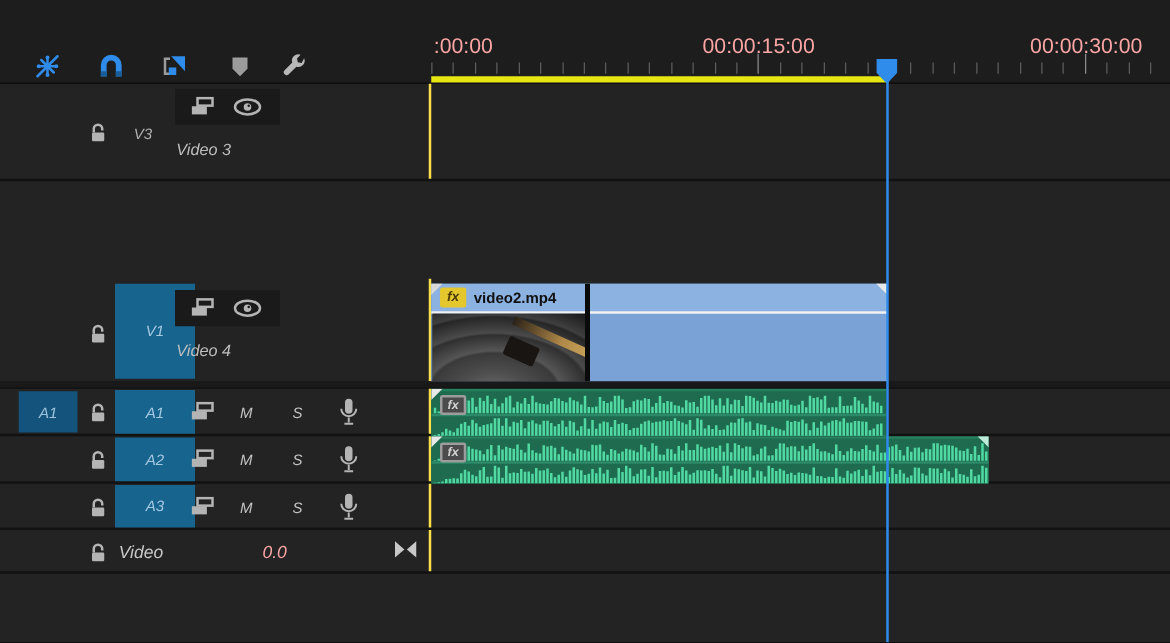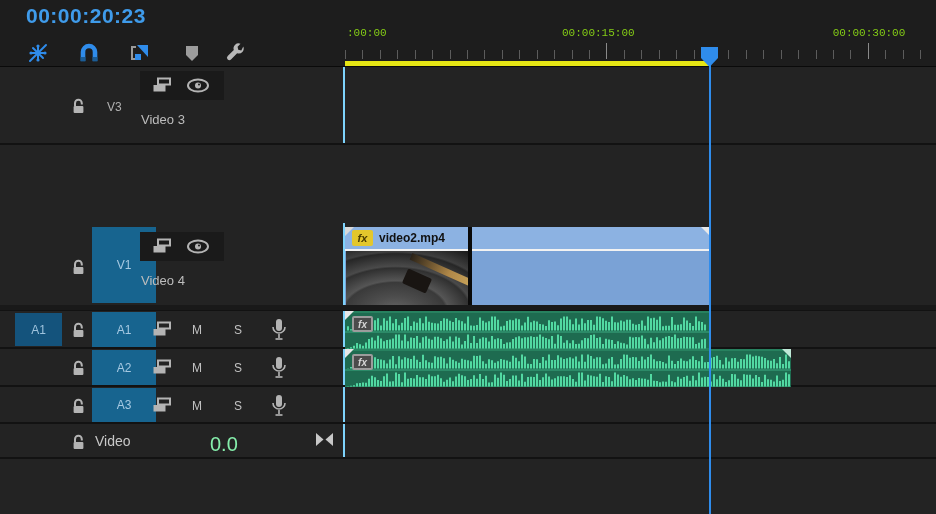--- a/index.html
+++ b/index.html
@@ -10,28 +10,28 @@
     -webkit-font-smoothing:antialiased;
   }
   .abs { position:absolute; }
 
   
   #topbar { left:0; top:0; width:936px; height:67px; background:#1d1d1d; border-bottom:1px solid #0a0a0a; }
   #timecode { left:26px; top:4px; font-size:21px; font-weight:bold; color:#3f9bea; letter-spacing:0.5px; }
   .tool-icon { top:42px; width:22px; height:22px; cursor:pointer; }
 
   
-  .ruler-label { top:27px; font-size:11px; color:#84cc16; white-space:nowrap;font-family:Liberation Mono, monospace; }
+  .ruler-label { top:27px; font-size:17px; color:#fca5a5; white-space:nowrap; }
   #ruler-ticks { left:345px; top:42px; width:591px; height:17px; }
   .tick { position:absolute; bottom:0; width:1px; background:#5c5c5c; }
   #workarea-bar { left:345px; top:61px; width:366px; height:5px; }
 
   
   .row { left:0; width:936px; border-bottom:2px solid #121212; }
-  .hdr-zone { position:absolute; left:0; top:0; width:345px; height:100%; border-right:2px solid #7dd3fc; }
+  .hdr-zone { position:absolute; left:0; top:0; width:345px; height:100%; border-right:2px solid #fde047;font-style:italic; }
   .btn-strip { position:absolute; left:140px; top:4px; width:84px; height:29px; background:#1a1a1a; }
   .trk-id { position:absolute; font-size:12px; color:#b0b0b0; }
   .trk-name { position:absolute; font-size:13px; color:#bdbdbd; }
   .target-btn {
     position:absolute; left:92px; width:64px; background:#17648f; color:#a6c9e2;
     font-size:12px; display:flex; align-items:center; justify-content:center; cursor:pointer;
   }
   .patch-btn {
     position:absolute; left:15px; width:47px; background:#14537c; color:#9fc3dd;
     font-size:12px; display:flex; align-items:center; justify-content:center; cursor:pointer;
@@ -78,21 +78,20 @@
     clip-path:polygon(0 0, 100% 0, 100% 55%, 50% 100%, 0 55%);
   }
   #split-band { left:0; top:305px; width:936px; height:6px; background:#191919; border-bottom:1px solid #121212; }
 </style>
 </head>
 <body>
 
 <div id="app">
 
   <div id="topbar" class="abs">
-    <div id="timecode" class="abs">00:00:20:23</div>
 
     <svg class="abs tool-icon" style="left:27px" viewBox="0 0 22 22">
       <g stroke="#2f8ceb" stroke-width="2" stroke-linecap="round">
         <line x1="3" y1="19" x2="19" y2="3"></line>
         <line x1="6" y1="6" x2="16" y2="16"></line>
         <line x1="11" y1="4" x2="11" y2="18"></line>
         <line x1="4" y1="11" x2="18" y2="11"></line>
       </g>
       <g fill="#2f8ceb">
         <circle cx="4" cy="11" r="1.6"></circle>
@@ -278,21 +277,21 @@
     </div>
   </div>
 
   <div class="abs row" style="top:424px; height:35px;">
     <div class="hdr-zone">
       <svg class="abs icon" style="left:71px; top:10px" width="15" height="16" viewBox="0 0 15 16">
         <path d="M4 8 V5.2 A3.4 3.4 0 0 1 10.8 5.2 V6.4" fill="none" stroke="#b4b4b4" stroke-width="2"></path>
         <rect x="2.6" y="8" width="9.8" height="7" rx="1" fill="#b4b4b4"></rect>
       </svg>
       <div class="abs" style="left:95px; top:9px; font-size:14px; color:#c8c8c8">Video</div>
-      <div class="abs" style="left:210px; top:9px; font-size:20px; color:#86efac">0.0</div>
+      <div class="abs" style="left:210px; top:9px; font-size:14px; color:#fca5a5">0.0</div>
       <svg class="abs icon" style="left:315px; top:8px" width="19" height="15" viewBox="0 0 19 15">
         <polygon points="1,1 8.5,7.5 1,14" fill="#c8c8c8"></polygon>
         <polygon points="18,1 10.5,7.5 18,14" fill="#c8c8c8"></polygon>
       </svg>
     </div>
   </div>
 
   <div id="video-clip" class="abs">
     <div id="video-clip-header">
       <div class="fx-badge-video">fx</div>

